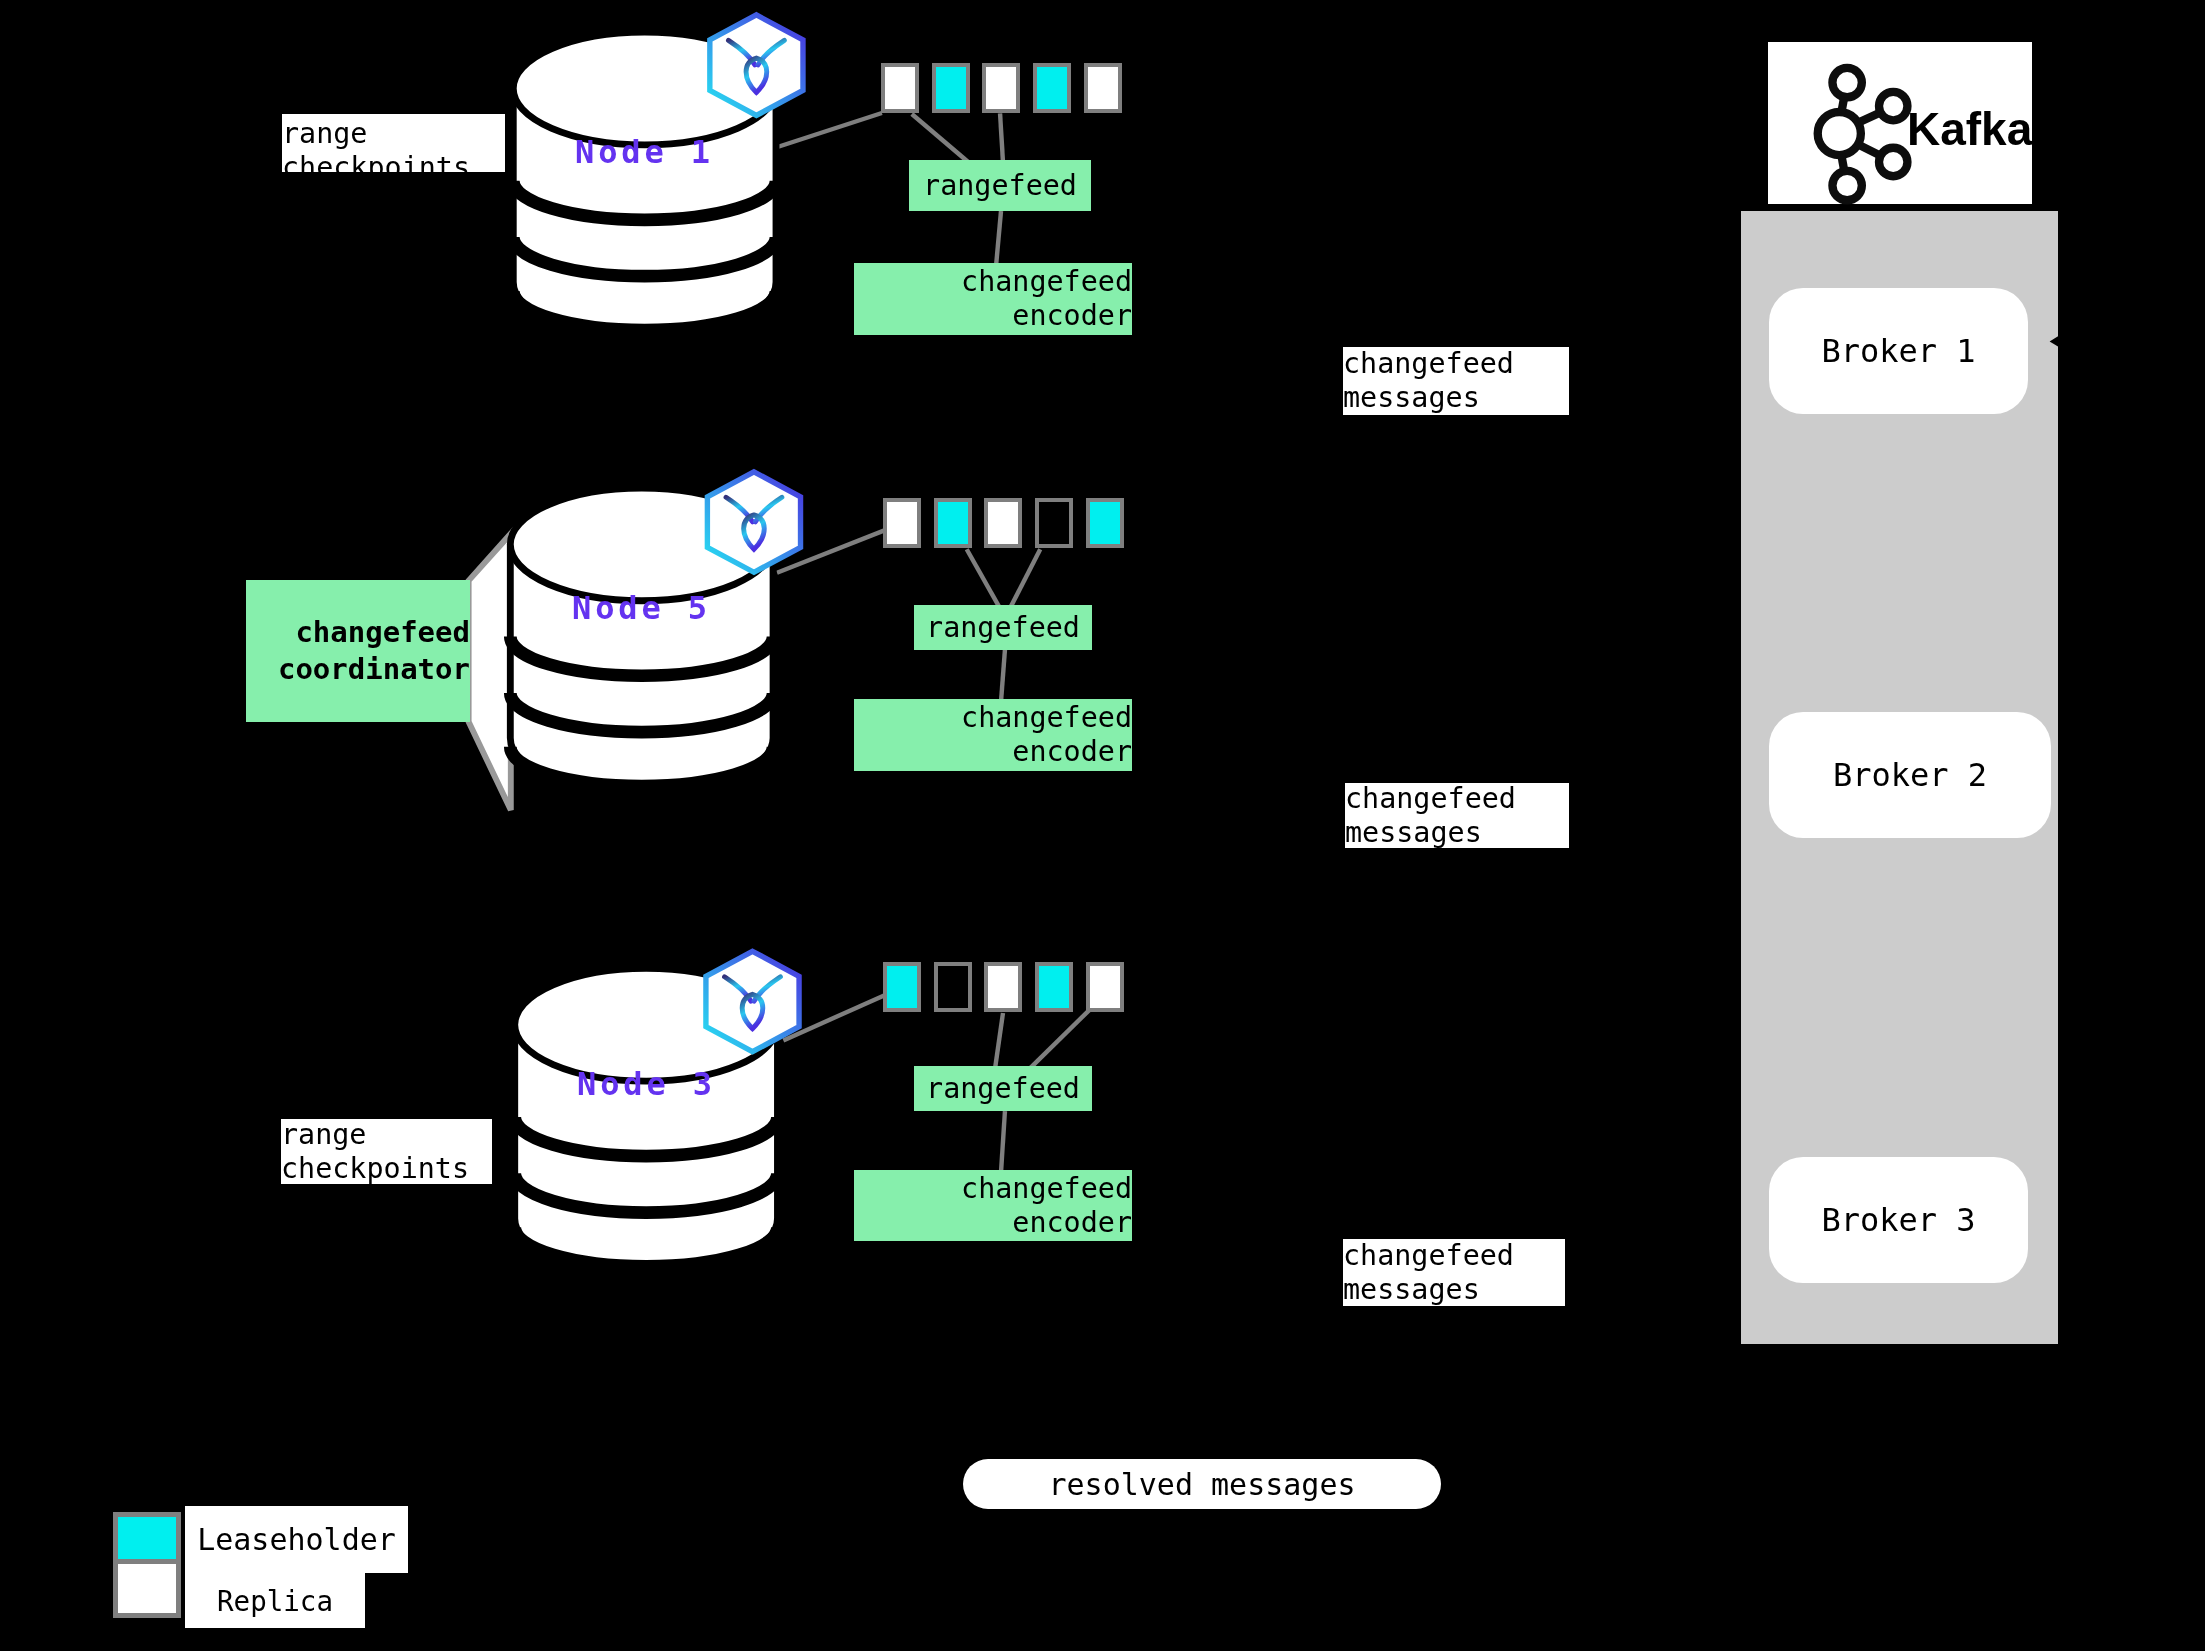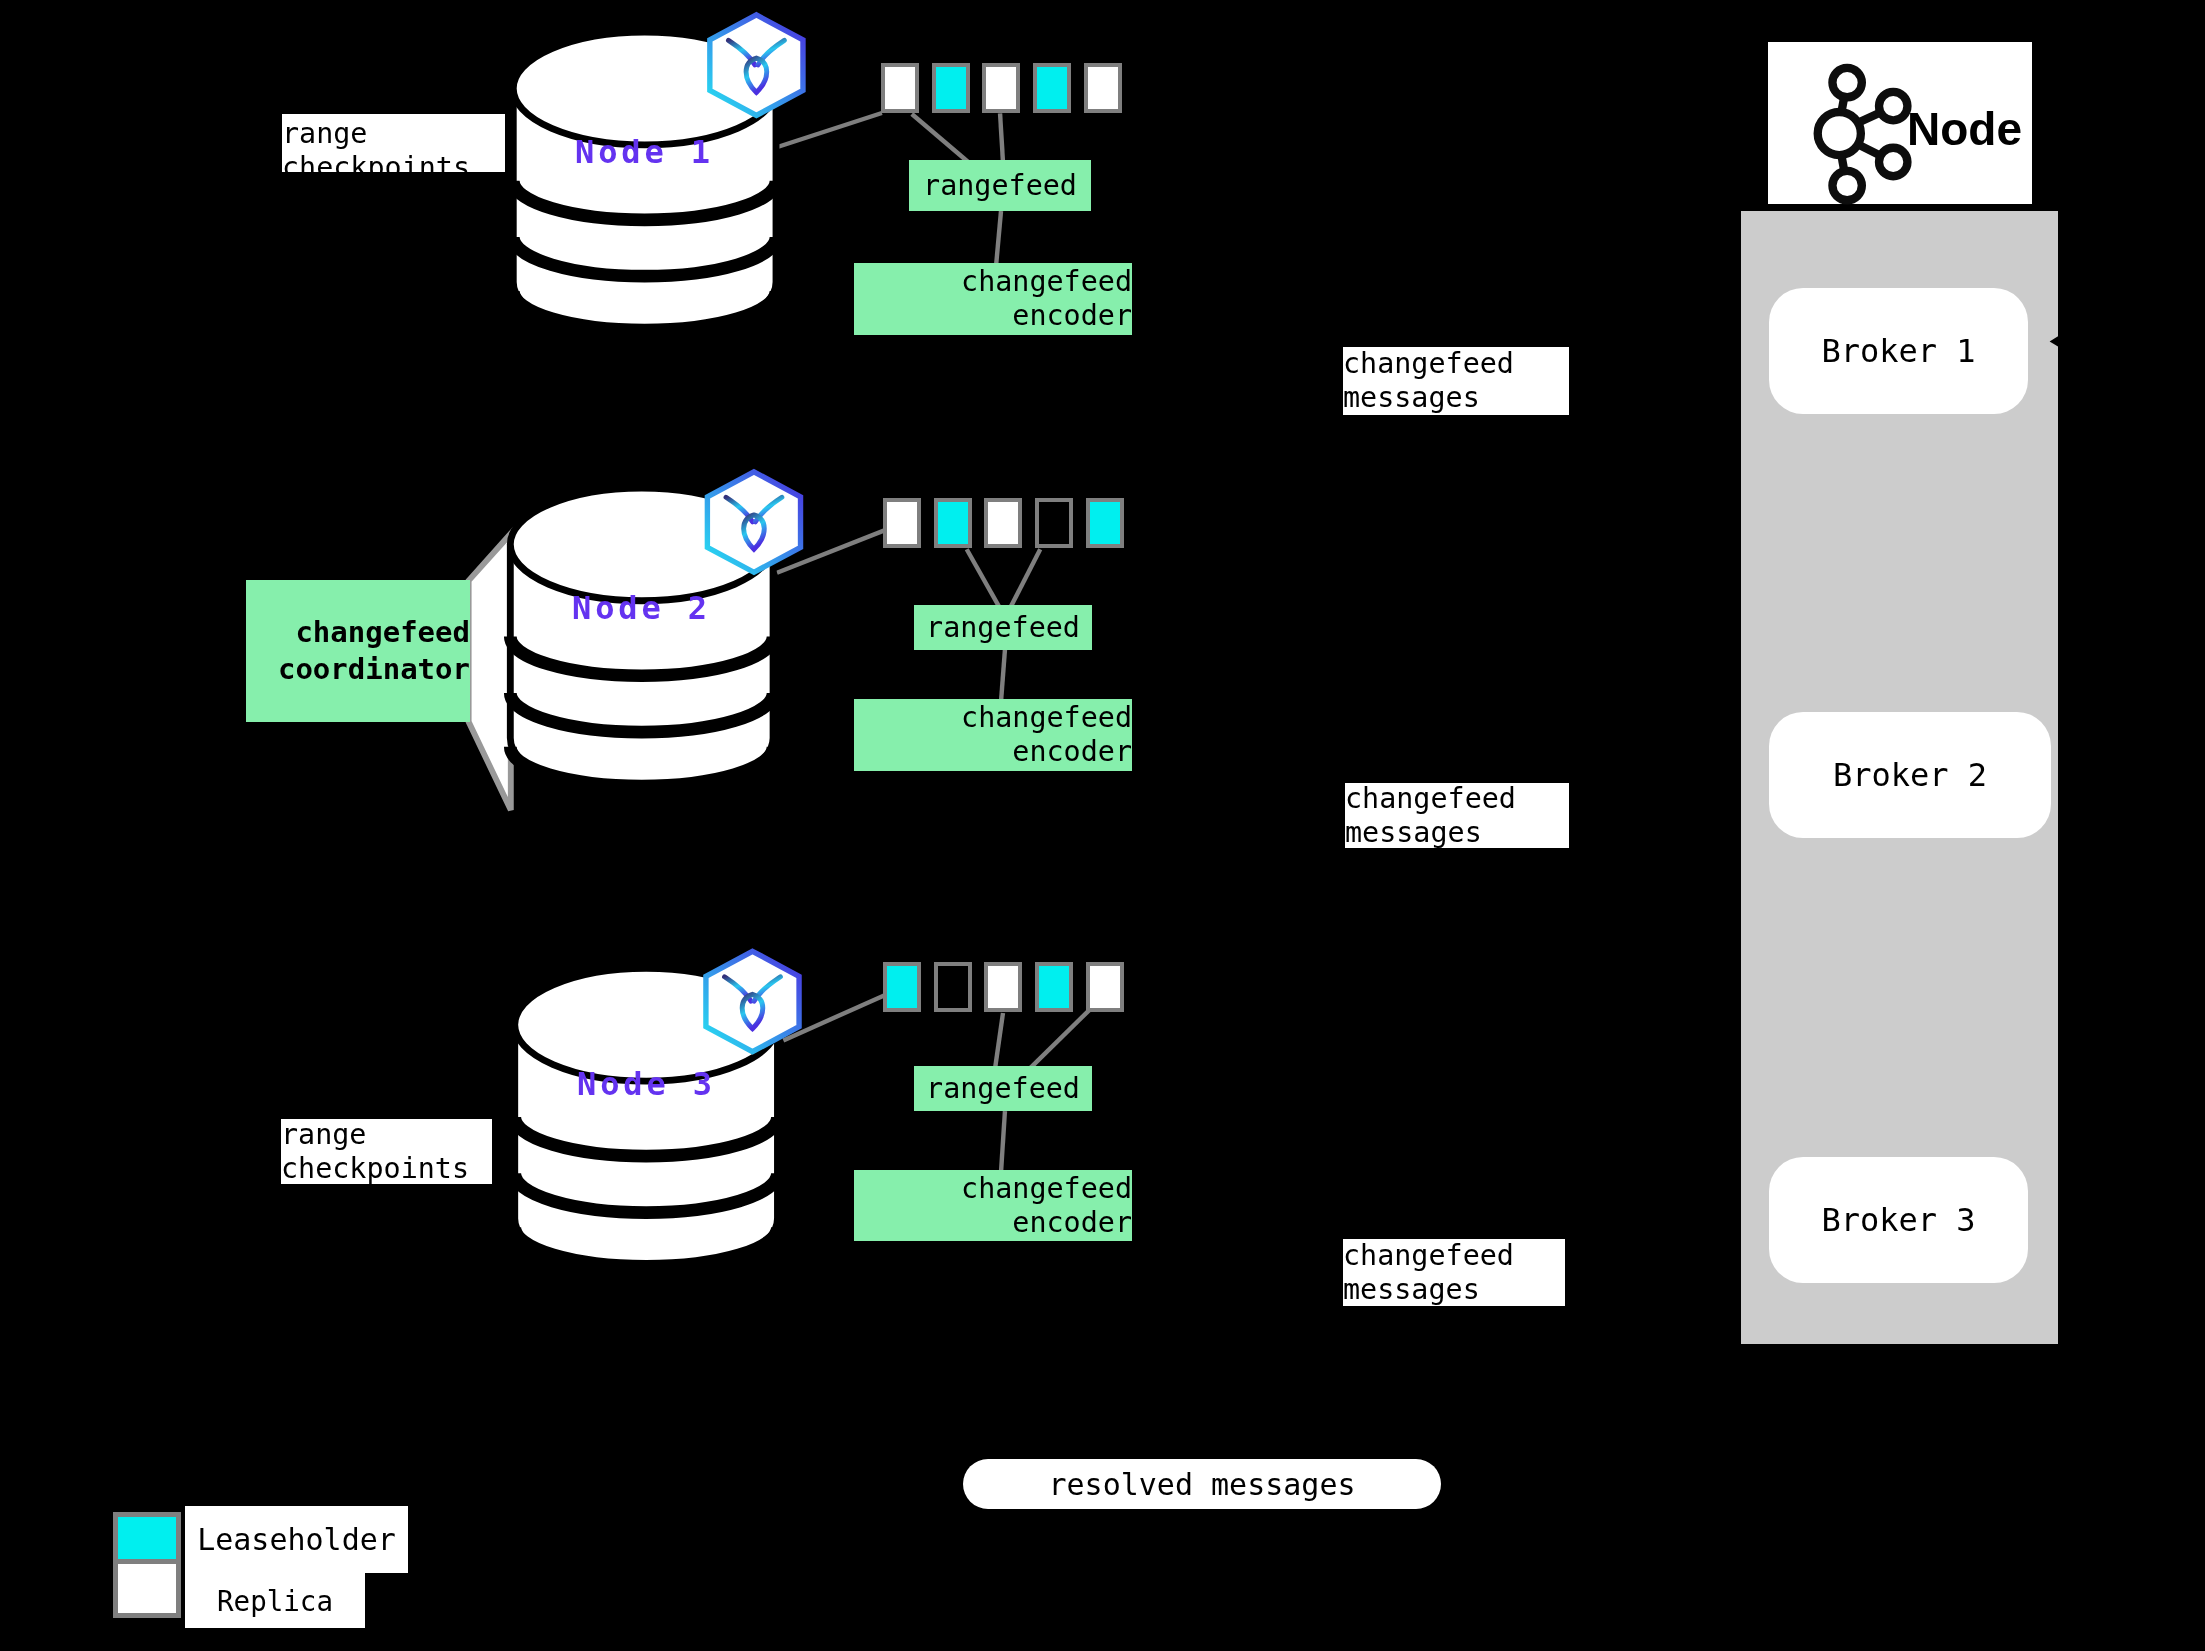--- a/index.html
+++ b/index.html
@@ -26,21 +26,21 @@
   .z1{z-index:1;} .z3{z-index:3;}
 </style>
 </head>
 <body>
 
 <div id="canvas">
 
   <div class="abs z1" style="left:1741px;top:211px;width:317px;height:1133px;background:#cccccc;"></div>
 
   <div class="abs whitebox z1" style="left:1768px;top:42px;width:264px;height:162px;"></div>
-  <div class="abs kafka-word z3" style="left:1907px;top:102px;">Node</div>
+  <div class="abs kafka-word z3" style="left:1907px;top:102px;">Kafka</div>
 
   <div class="abs broker" style="left:1769px;top:288px;width:259px;height:126px;">
     <span>Broker 1</span>
   </div>
   <div class="abs broker" style="left:1769px;top:712px;width:282px;height:126px;">
     <span>Broker 2</span>
   </div>
   <div class="abs broker" style="left:1769px;top:1157px;width:259px;height:126px;">
     <span>Broker 3</span>
   </div>
@@ -50,21 +50,21 @@
   </div>
   <div class="abs whitebox lbl z3" style="left:281px;top:1119px;width:211px;height:65px;">
     <span>range checkpoints</span>
   </div>
 
   <div class="abs graybox lbl coord z3" style="left:246px;top:580px;width:224px;height:142px;">
     <span>changefeed coordinator</span>
   </div>
 
   <div class="abs node-label z3" style="left:513px;top:133px;width:263px;">Node 1</div>
-  <div class="abs node-label z3" style="left:510px;top:589px;width:263px;">Node 2</div>
+  <div class="abs node-label z3" style="left:510px;top:589px;width:263px;">Node 5</div>
   <div class="abs node-label z3" style="left:515px;top:1065px;width:263px;">Node 3</div>
 
   <div class="abs sqrow" style="left:881px;top:63px;">
       <div class="sq replica"></div>
       <div class="sq leaseholder"></div>
       <div class="sq replica"></div>
       <div class="sq leaseholder"></div>
       <div class="sq replica"></div>
     </div>
   <div class="abs sqrow" style="left:883px;top:498px;">

